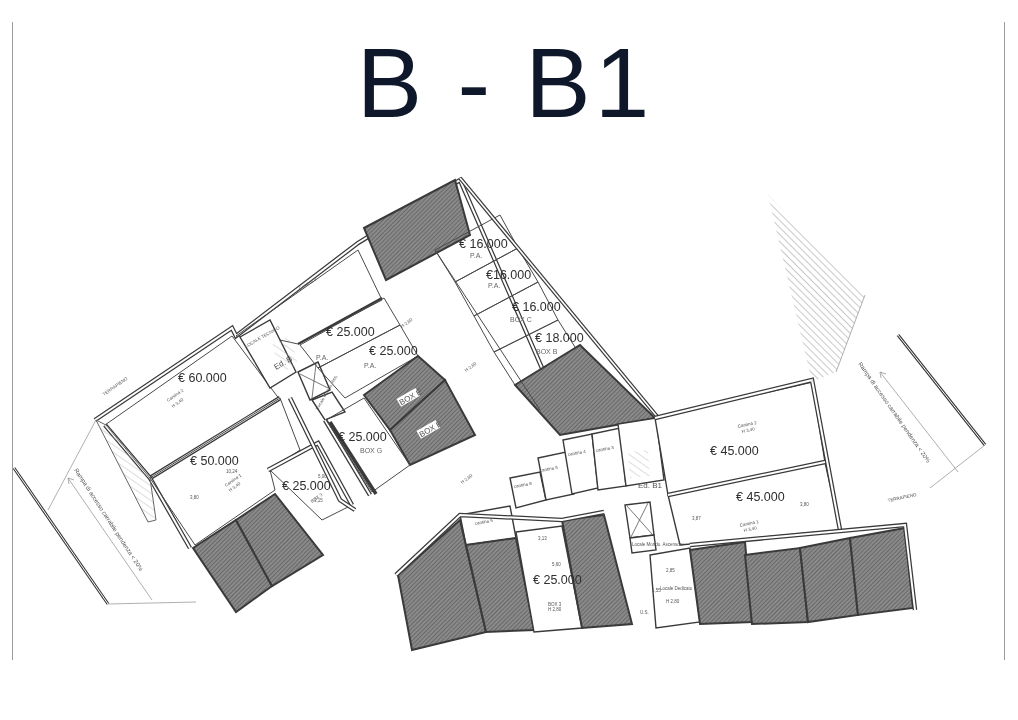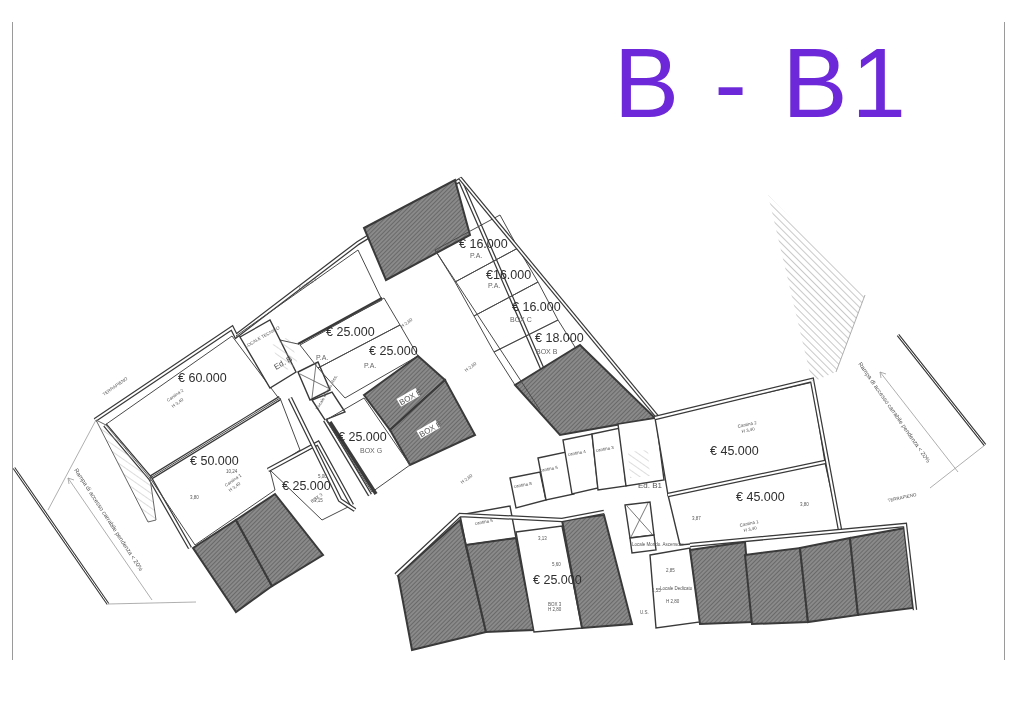--- a/index.html
+++ b/index.html
@@ -1,19 +1,19 @@
 <!DOCTYPE html>
 <html><head>
 <meta charset="utf-8">
 <style>
   html, body { margin:0; padding:0; background:#ffffff; }
   body { width:1018px; height:720px; position:relative; overflow:hidden; font-family:"Liberation Sans", sans-serif; }
   .page-border-left { position:absolute; left:12px; top:22px; width:1px; height:638px; background:#9a9a9a; }
   .page-border-right { position:absolute; left:1004px; top:22px; width:1px; height:638px; background:#9a9a9a; }
-  .title { position:absolute; left:0; top:28px; width:910px; text-align:right; font-family:"Liberation Sans", sans-serif; font-size:98px; color:#6d28d9; letter-spacing:4px; line-height:110px; padding-left:100px; box-sizing:border-box; }
+  .title { position:absolute; left:0; top:28px; width:910px; text-align:center; font-family:"Liberation Sans", sans-serif; font-size:98px; color:#0f172a; letter-spacing:4px; line-height:110px; padding-left:100px; box-sizing:border-box; }
   svg.plan { position:absolute; left:0; top:0; }
   .wall { fill:#ffffff; stroke:#3a3a3a; stroke-width:1.4; }
   .wall-d { fill:none; stroke:#3a3a3a; stroke-width:4.5; }
   .wall-i { fill:none; stroke:#ffffff; stroke-width:2; }
   .line { fill:none; stroke:#4a4a4a; stroke-width:1; }
   .thin { fill:none; stroke:#9a9a9a; stroke-width:0.8; }
   .garage { fill:url(#hatch-dark); stroke:#3a3a3a; stroke-width:2; }
   .ramp-hatch { fill:url(#hatch-light); stroke:none; }
   .price { font-family:"Liberation Sans", sans-serif; font-size:12.5px; fill:#2f2f2f; }
   .label { font-family:"Liberation Sans", sans-serif; font-size:6px; fill:#555; }

